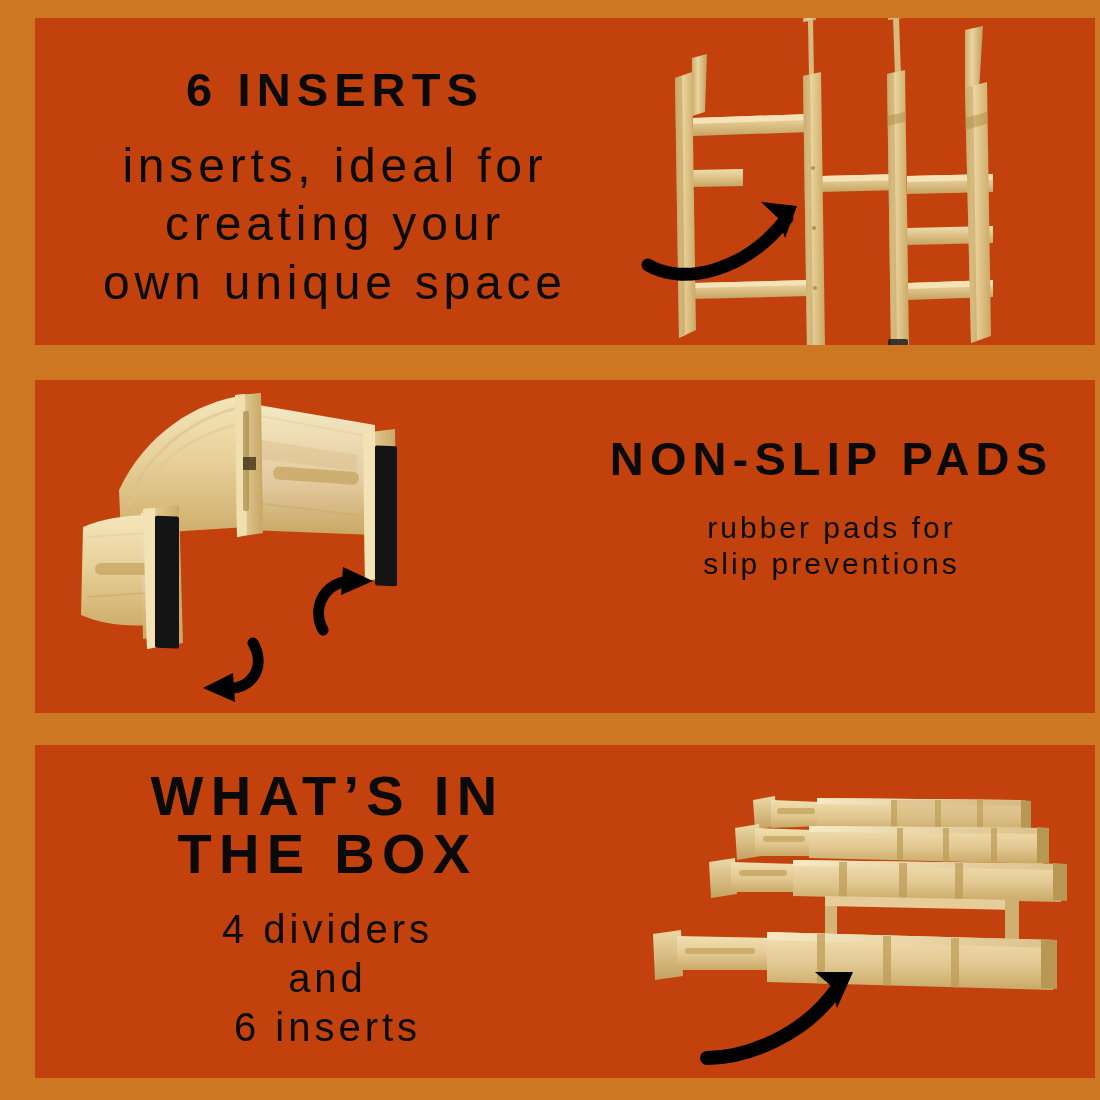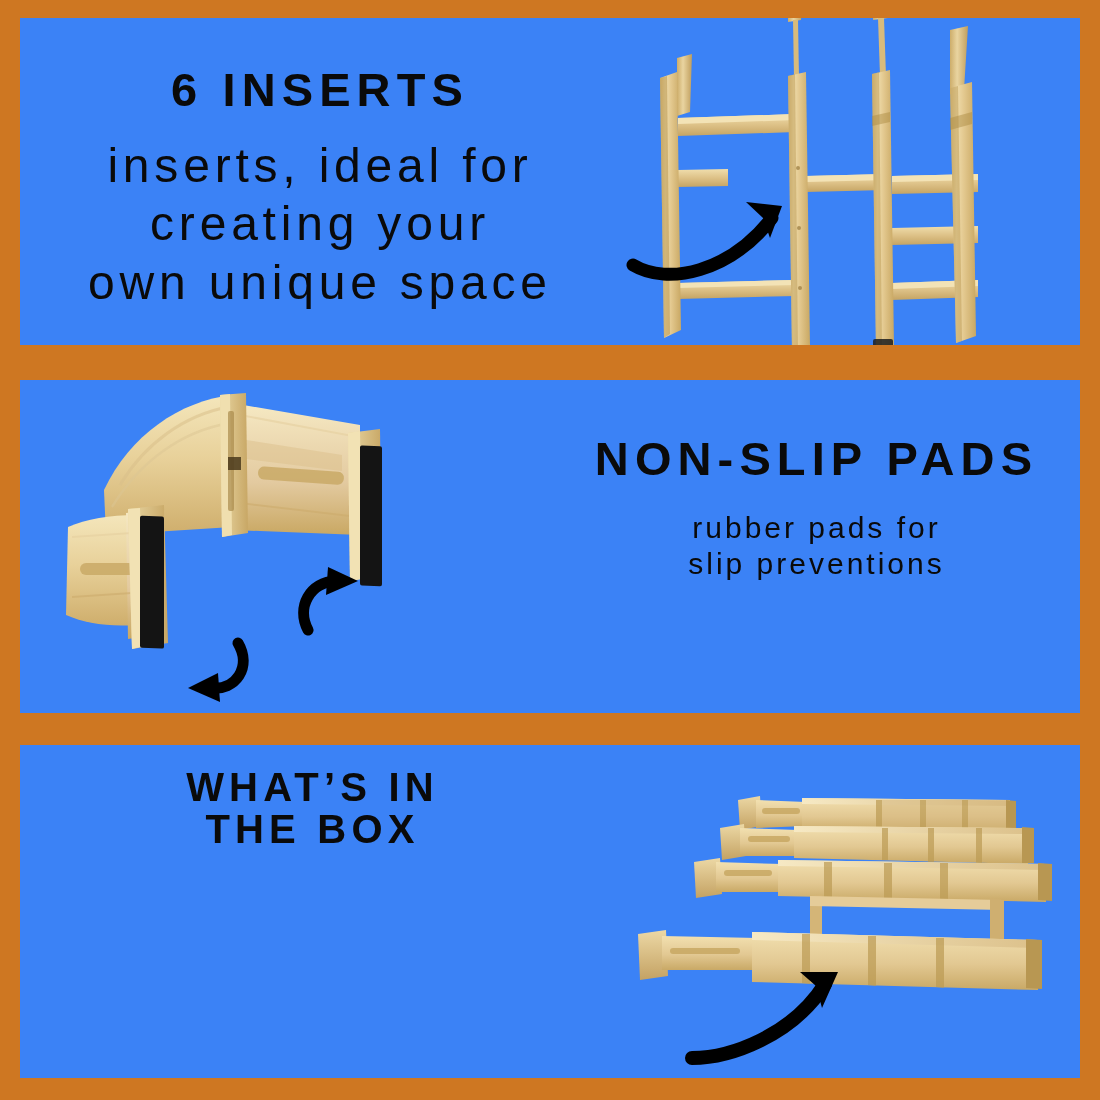--- a/index.html
+++ b/index.html
@@ -11,22 +11,23 @@
   }
   #infographic{
     position:relative;
     width:1100px;height:1100px;
     background:#ce7722;
   }
 
   
   .panel{
     position:absolute;
-    background:#3b82f6;
+    background:#c2410c;
     overflow:hidden;
+    margin-left:15px;
   }
   #panel-1{left:20px;top:18px;width:1060px;height:327px;}
   #panel-2{left:20px;top:380px;width:1060px;height:333px;}
   #panel-3{left:20px;top:745px;width:1060px;height:333px;}
 
   
   .text-block{position:absolute;text-align:center;color:#0a0a0a;}
   .title{
     font-weight:bold;
     letter-spacing:0.13em;
@@ -42,21 +43,21 @@
 
   #panel-1 .text-block{left:35px;top:48px;width:530px;}
   #panel-1 .title{font-size:47px;}
   #panel-1 .subtitle{font-size:48px;margin-top:22px;}
 
   #panel-2 .text-block{left:514px;top:55px;width:565px;}
   #panel-2 .title{font-size:47px;}
   #panel-2 .subtitle{font-size:30px;margin-top:26px;}
 
   #panel-3 .text-block{left:15px;top:22px;width:555px;}
-  #panel-3 .title{font-size:40px;}
+  #panel-3 .title{font-size:56px;}
   #panel-3 .subtitle{font-size:40px;margin-top:22px;}
 
   
   .art{position:absolute;}
   #art-inserts{left:600px;top:-18px;width:460px;height:350px;}
   #art-pads{left:40px;top:5px;width:420px;height:320px;}
   #art-box{left:590px;top:25px;width:470px;height:300px;}
 
   .art svg{display:block;width:100%;height:100%;overflow:visible;}
 </style>
@@ -208,20 +209,23 @@
         </g>
       </svg>
     </div>
   </div>
 
   <div class="panel" id="panel-3">
 
     <div class="text-block">
       <div class="title">WHAT’S IN
 THE BOX</div>
+      <div class="subtitle">4 dividers
+and
+6 inserts</div>
     </div>
 
     <div class="art" id="art-box">
       <svg viewBox="0 0 470 300">
         <defs>
           <linearGradient id="bw" x1="0" y1="0" x2="0" y2="1">
             <stop offset="0%" stop-color="#f2e0b0"></stop>
             <stop offset="55%" stop-color="#e2c892"></stop>
             <stop offset="100%" stop-color="#c9a966"></stop>
           </linearGradient>

